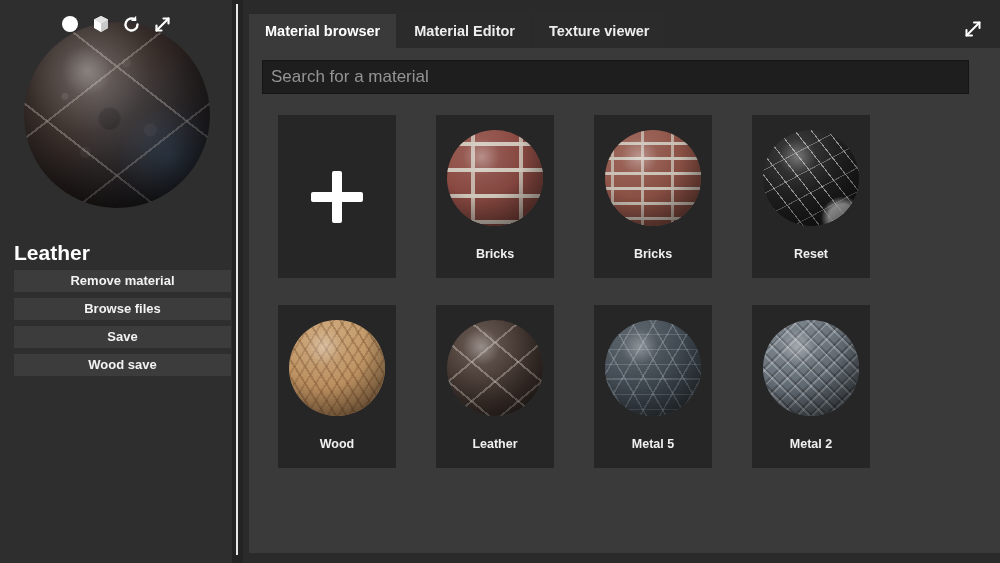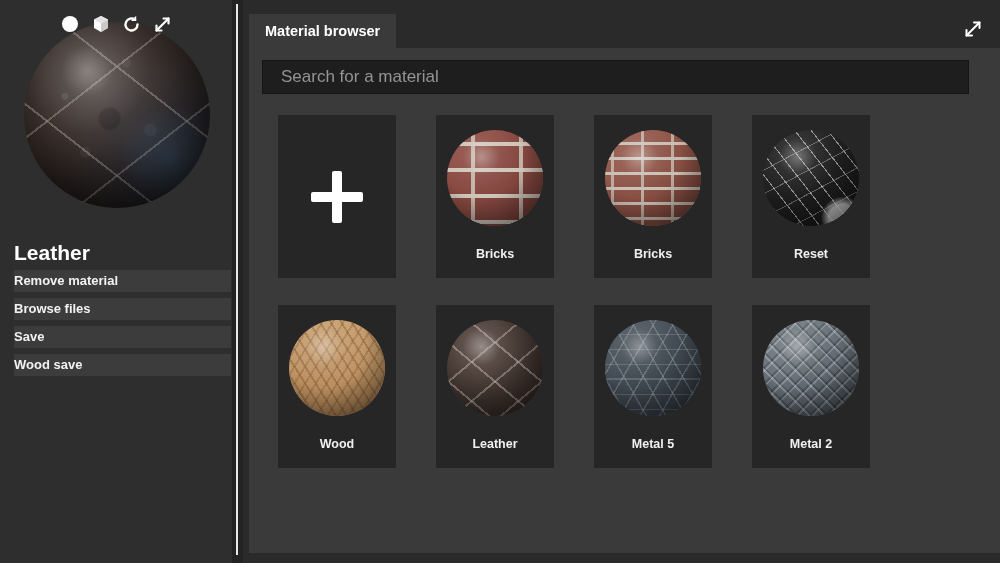--- a/index.html
+++ b/index.html
@@ -68,21 +68,21 @@
   }
 
   .mat-title {
     position: absolute; left: 14px; top: 241px;
     font-size: 21px; font-weight: bold; color: #ffffff;
   }
   .side-buttons { position: absolute; left: 14px; top: 270px; width: 217px; }
   .side-btn {
     display: block; width: 217px; height: 22px; margin-bottom: 6px;
     background: #3c3c3c; color: #f2f2f2;
-    font-size: 13px; font-weight: bold; text-align: left; line-height: 22px;
+    font-size: 13px; font-weight: bold; text-align: center; line-height: 22px;
     border: none; cursor: pointer;
     font-family: "Liberation Sans", sans-serif;
   }
 
   
   .splitter {
     position: absolute; left: 232px; top: 0; width: 11px; height: 563px;
     background: #232323; cursor: col-resize;
   }
   .splitter .handle {
@@ -109,21 +109,21 @@
     display: flex; align-items: center; justify-content: center; cursor: pointer;
   }
 
   .content {
     position: absolute; left: 6px; top: 48px; width: 751px; height: 505px;
     background: #3a3a3a;
   }
   .search {
     position: absolute; left: 13px; top: 12px; width: 707px; height: 34px;
     background: #1e1e1e; border: 1px solid #151515;
-    color: #e6e6e6; font-size: 17px; padding: 0 18px;
+    color: #e6e6e6; font-size: 17px; padding: 0 8px;
     font-family: "Liberation Sans", sans-serif;
   }
   .search::placeholder { color: #949494; }
 
   .grid {
     position: absolute; left: 29px; top: 67px; width: 725px;
     display: flex; flex-wrap: wrap; gap: 27px 40px;
     align-content: flex-start;
   }
   .card {
@@ -266,20 +266,22 @@
   </div>
 
   <div class="splitter">
     <div class="handle"></div>
   </div>
 
   <div class="panel">
 
     <div class="tabbar">
       <div class="tab active">Material browser</div>
+      <div class="tab">Material Editor</div>
+      <div class="tab">Texture viewer</div>
     </div>
 
     <div class="expand-btn">
       <svg width="24" height="24" viewBox="0 0 24 24">
         <path d="M5.5 18.5 L18.5 5.5" stroke="#ffffff" stroke-width="2" stroke-linecap="round"></path>
         <path d="M13 5.5 L18.5 5.5 L18.5 11" fill="none" stroke="#ffffff" stroke-width="2" stroke-linecap="round" stroke-linejoin="round"></path>
         <path d="M11 18.5 L5.5 18.5 L5.5 13" fill="none" stroke="#ffffff" stroke-width="2" stroke-linecap="round" stroke-linejoin="round"></path>
       </svg>
     </div>
 

